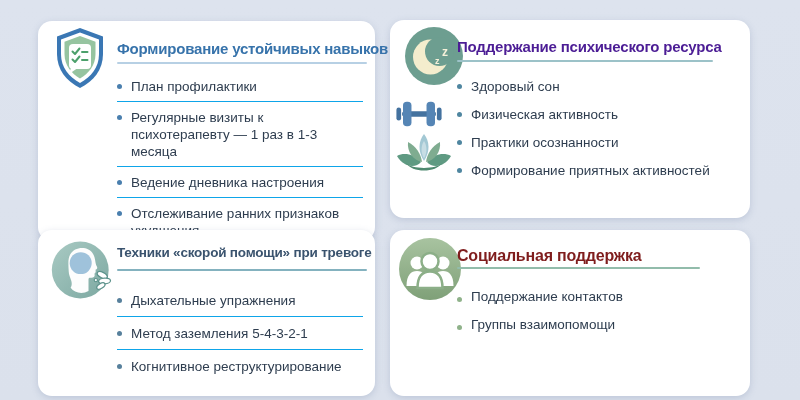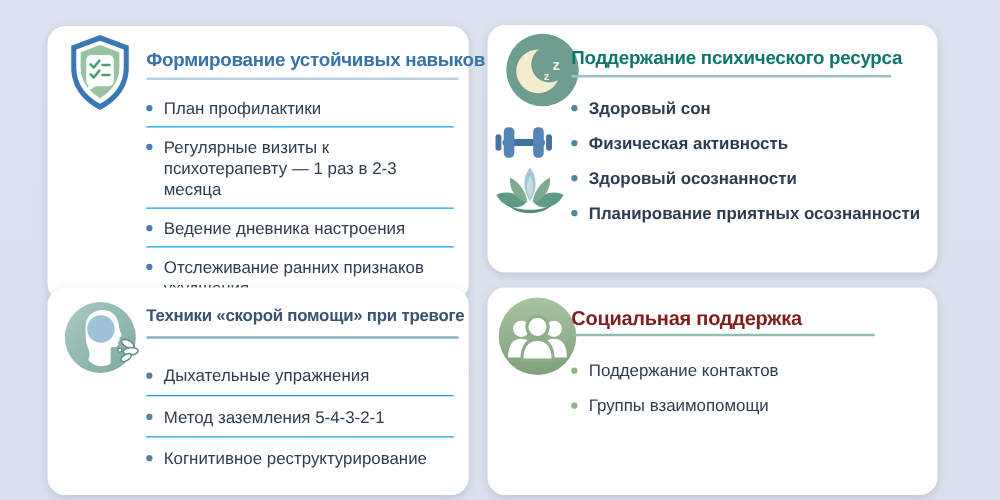--- a/index.html
+++ b/index.html
@@ -23,40 +23,40 @@
   .card2 .hicon{left:15px;top:7px;width:58px;height:58px;}
   .card3 .hicon{left:12px;top:7px;width:66px;height:66px;}
   .card4 .hicon{left:9px;top:8px;width:62px;height:62px;}
   .hicon svg{width:100%;height:100%;display:block;overflow:visible;}
 
   .title{
     position:absolute;margin:0;font-weight:700;white-space:nowrap;
     letter-spacing:-.2px;line-height:17px;
   }
   .card1 .title{left:79px;top:19px;font-size:15px;color:#3773ab;}
-  .card2 .title{left:67px;top:18px;font-size:15px;color:#0f766e;}
+  .card2 .title{left:67px;top:18px;font-size:15px;color:#4c1d95;}
   .card3 .title{left:79px;top:14px;font-size:13.5px;color:#3a536e;}
   .card4 .title{left:67px;top:17px;font-size:16px;color:#7f1d1d;}
 
   .rule{position:absolute;height:2px;border-radius:1px;}
   .card1 .rule{left:79px;top:41px;width:250px;background:#b7d0e4;}
   .card2 .rule{left:67px;top:40px;width:256px;background:#9cc2c8;}
   .card3 .rule{left:79px;top:39px;width:250px;background:#84b2bf;}
   .card4 .rule{left:67px;top:37px;width:243px;background:#92bcab;}
 
   ul.list{position:absolute;margin:0;padding:0;list-style:none;}
   .card1 .list{left:79px;right:12px;top:50px;}
-  .card2 .list{left:67px;right:12px;top:52px;font-weight:bold;}
+  .card2 .list{left:67px;right:12px;top:52px;}
   .card3 .list{left:79px;right:12px;top:54px;}
   .card4 .list{left:67px;right:12px;top:52px;}
   li.item{display:flex;align-items:flex-start;font-size:13.5px;line-height:17px;color:#2e3d4f;}
   .card1 .item{padding:6.5px 0;}
   .card2 .item{padding:5.5px 0;}
   .card3 .item{padding:7.5px 0;}
-  .card4 .item{padding:5.5px 0;}
+  .card4 .item{padding:5.5px 0;align-items:center;}
   .card1 .item:not(:last-child),
   .card3 .item:not(:last-child){border-bottom:1px solid #0ea5e9;}
   .dot{width:5px;height:5px;border-radius:50%;margin:6px 9px 0 0;flex-shrink:0;}
   .card1 .dot{background:#4a7fae;}
   .card2 .dot{background:#4f86a0;}
   .card3 .dot{background:#57809c;}
   .card4 .dot{background:#8fb28a;}
 
   .micon{position:absolute;display:block;}
   .micon svg{width:100%;height:100%;display:block;}
@@ -83,21 +83,21 @@
   </span>
   <h2 class="title">Формирование устойчивых навыков</h2>
   <div class="rule"></div>
   <ul class="list">
     <li class="item">
       <span class="dot"></span>
       <span>План профилактики</span>
     </li>
     <li class="item">
       <span class="dot"></span>
-      <span>Регулярные визиты к психотерапевту — 1 раз в 2-3 месяца</span>
+      <span>Регулярные визиты к психотерапевту — 1 раз в 1-3 месяца</span>
     </li>
     <li class="item">
       <span class="dot"></span>
       <span>Ведение дневника настроения</span>
     </li>
     <li class="item">
       <span class="dot"></span>
       <span>Отслеживание ранних признаков ухудшения</span>
     </li>
   </ul>
@@ -139,25 +139,25 @@
     <li class="item">
       <span class="dot"></span>
       <span>Здоровый сон</span>
     </li>
     <li class="item">
       <span class="dot"></span>
       <span>Физическая активность</span>
     </li>
     <li class="item">
       <span class="dot"></span>
-      <span>Здоровый осознанности</span>
-    </li>
-    <li class="item">
-      <span class="dot"></span>
-      <span>Планирование приятных осознанности</span>
+      <span>Практики осознанности</span>
+    </li>
+    <li class="item">
+      <span class="dot"></span>
+      <span>Формирование приятных активностей</span>
     </li>
   </ul>
 </section>
 
 <section class="card card3">
   <span class="hicon">
     <svg viewBox="0 0 72 68">
       <defs>
         <linearGradient id="hg" x1="0" y1="0" x2="1" y2="1">
           <stop offset="0" stop-color="#a9cac3"></stop>

